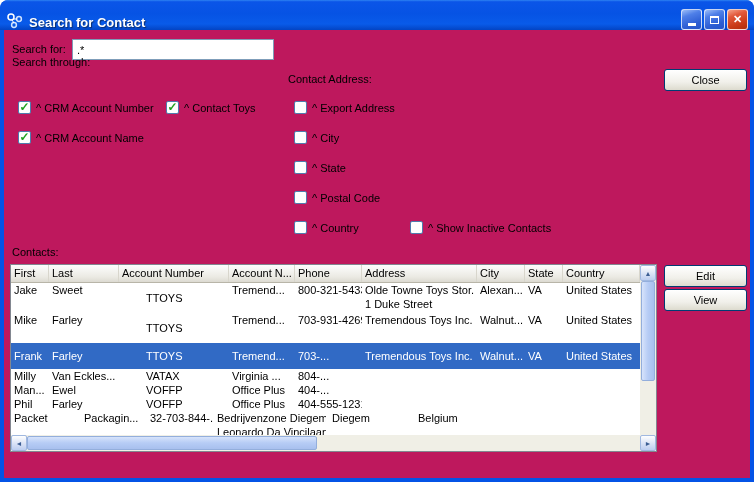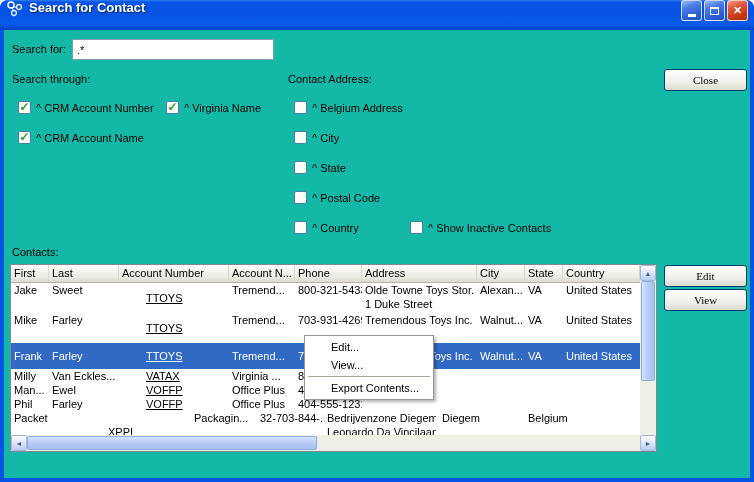--- a/index.html
+++ b/index.html
@@ -5,66 +5,66 @@
   * { box-sizing: border-box; margin: 0; padding: 0; }
   html,body { width:754px; height:482px; }
   body { font-family:"Liberation Sans", sans-serif; background:#fff; }
 
   .window { position:relative; width:754px; height:482px; background:#0453E6;
             border-radius:8px 8px 0 0; overflow:hidden; }
 
   
   .titlebar { position:absolute; left:0; top:0; right:0; height:30px;
     background:linear-gradient(180deg,#2E83F2 0%,#0B55E8 6%,#0653E4 45%,#095BE9 80%,#0344C4 100%);
-    border-radius:7px 7px 0 0; display:flex; align-items:flex-start; padding:0 6px; }
+    border-radius:7px 7px 0 0; display:flex; align-items:flex-end; padding:0 6px; }
   .app-icon { width:18px; height:18px; margin-right:5px; flex:none; }
   .title-text { color:#fff; font-weight:bold; font-size:13px; text-shadow:1px 1px 1px #0A2D6E; flex:1;
     white-space:nowrap; overflow:hidden; }
   .winbtns { display:flex; gap:2px; }
   .winbtn { width:21px; height:21px; border-radius:3px; border:1px solid rgba(255,255,255,.75);
     display:flex; align-items:center; justify-content:center; color:#fff; font-size:11px; font-weight:bold; }
   .winbtn.blue { background:linear-gradient(160deg,#9DBEF7 0%,#4E7FE8 30%,#2D5ED4 70%,#2453C8 100%); }
   .winbtn.red  { background:linear-gradient(160deg,#F5A38B 0%,#E2593B 30%,#C93A17 70%,#B02E0C 100%); }
   .glyph-min { width:8px; height:3px; background:#fff; margin-top:10px; }
   .glyph-max { width:9px; height:8px; border:1px solid #fff; border-top:2px solid #fff; }
 
   
   .dialog-body { position:absolute; left:4px; top:30px; right:4px; bottom:4px;
-    background:#14b8a6; overflow:hidden; font-size:11px; color:#000; }
+    background:#be185d; overflow:hidden; font-size:11px; color:#000; }
   .lbl { position:absolute; font-size:11px; white-space:nowrap; }
 
   .search-input { position:absolute; left:68px; top:9px; width:202px; height:21px;
     border:1px solid #7F9DB9; background:#fff; font-family:"Liberation Sans",sans-serif;
     font-size:11px; padding:2px 4px; }
 
   
   .checkbox { position:absolute; display:flex; align-items:center; gap:5px; height:15px; cursor:default; }
   .cb { width:13px; height:13px; flex:none; background:#fff; border:1px solid #4E7CAE; border-radius:2px;
         display:flex; align-items:center; justify-content:center; }
   .mark { display:none; color:#21A121; font-weight:bold; font-size:12px; line-height:1; margin-top:-2px; }
   .checkbox.checked .mark { display:block; }
   .cb-label { white-space:nowrap; }
 
   
   .xp-button { position:absolute; width:83px; height:22px; border:1px solid #003C74; border-radius:3px;
-    background:linear-gradient(#FFFFFF,#F1F0EA 60%,#DDDBCE); font-family:Liberation Serif, serif;
+    background:linear-gradient(#FFFFFF,#F1F0EA 60%,#DDDBCE); font-family:Liberation Sans, sans-serif;
     font-size:11px; color:#000; display:flex; align-items:center; justify-content:center; }
 
   
   .table { position:absolute; left:6px; top:234px; width:647px; height:188px;
     background:#fff; border:1px solid #828790; }
   .thead { position:absolute; left:0; top:0; width:629px; height:18px; display:flex;
     background:linear-gradient(#FDFDFD,#EBEAE3 70%,#DCDAD1); border-bottom:1px solid #B8B5A8; }
   .th { padding:2px 3px; border-right:1px solid #D8D6CC; white-space:nowrap; overflow:hidden; flex:none; }
   .tbody { position:absolute; left:0; top:18px; width:629px; height:168px; overflow:hidden; }
   .trow { display:flex; overflow:hidden; }
   .trow.selected { background:#316AC5; color:#fff; }
   .trow.selected .td { line-height:26px; }
   .td { padding:0 3px; line-height:14px; white-space:nowrap; overflow:hidden; flex:none; }
-  .td.acct { display:flex; align-items:center; padding-left:27px;text-decoration:underline; }
+  .td.acct { display:flex; align-items:center; padding-left:27px; }
   .td.addr div { white-space:nowrap; overflow:hidden; }
   .c-first{width:38px}.c-last{width:70px}.c-acctnum{width:110px}.c-acctname{width:66px}
   .c-phone{width:67px}.c-addr{width:115px}.c-city{width:48px}.c-state{width:38px}.c-country{width:77px}
 
   
   .vscroll { position:absolute; right:0; top:0; width:16px; height:186px; background:#F0EFE6; }
   .hscroll { position:absolute; left:0; bottom:0; width:645px; height:16px; background:#F0EFE6; }
   .sbtn { position:absolute; width:16px; height:16px;
     background:linear-gradient(#FEFEFE,#D6E0F5 60%,#BCCDF0); border:1px solid #A0B8E0; border-radius:2px;
     display:flex; align-items:center; justify-content:center; font-size:7px; color:#3C5E94; }
@@ -104,46 +104,46 @@
           <span>✕</span>
         </div>
     </div>
   </div>
 
   <div class="dialog-body">
 
     <div class="lbl" style="left:8px;top:13px">Search for:</div>
     <input class="search-input" value=".*" style="">
 
-    <div class="lbl" style="left:8px;top:43px">Search through:</div>
+    <div class="lbl" style="left:8px;top:26px">Search through:</div>
 
     <div class="checkbox checked" style="left:14px;top:70px">
       <span class="cb">
           <span class="mark">✓</span>
         </span>
       <span class="cb-label">^ CRM Account Number</span>
     </div>
     <div class="checkbox checked" style="left:162px;top:70px">
       <span class="cb">
           <span class="mark">✓</span>
         </span>
-      <span class="cb-label">^ Virginia Name</span>
+      <span class="cb-label">^ Contact Toys</span>
     </div>
     <div class="checkbox checked" style="left:14px;top:100px">
       <span class="cb">
           <span class="mark">✓</span>
         </span>
       <span class="cb-label">^ CRM Account Name</span>
     </div>
 
     <div class="lbl" style="left:284px;top:43px">Contact Address:</div>
 
     <div class="checkbox" style="left:290px;top:70px">
       <span class="cb"></span>
-      <span class="cb-label">^ Belgium Address</span>
+      <span class="cb-label">^ Export Address</span>
     </div>
     <div class="checkbox" style="left:290px;top:100px">
       <span class="cb"></span>
       <span class="cb-label">^ City</span>
     </div>
     <div class="checkbox" style="left:290px;top:130px">
       <span class="cb"></span>
       <span class="cb-label">^ State</span>
     </div>
     <div class="checkbox" style="left:290px;top:160px">
@@ -258,21 +258,20 @@
           <div class="td c-addr addr">
             <div></div>
           </div>
           <div class="td c-city"></div>
           <div class="td c-state"></div>
           <div class="td c-country"></div>
         </div>
 
         <div class="trow" style="height:42px">
           <div class="td c-last">Packet</div>
-          <div class="td c-acctnum acct">XPPI</div>
           <div class="td c-acctname">Packagin...</div>
           <div class="td c-phone">32-703-844-...</div>
           <div class="td c-addr addr">
             <div>Bedrijvenzone Diegem...</div>
             <div>Leonardo Da Vincilaan...</div>
             <div>Building 3</div>
           </div>
           <div class="td c-city">Diegem</div>
           <div class="td c-state"></div>
           <div class="td c-country">Belgium</div>
@@ -297,21 +296,15 @@
         <div class="hthumb"></div>
         <div class="sbtn" style="right:0;top:0">
             <span>►</span>
           </div>
       </div>
     </div>
 
     <div class="xp-button" style="left:660px;top:259px">View</div>
     <div class="xp-button" style="left:660px;top:235px">Edit</div>
 
-    <div class="menu">
-      <div class="menu-item">Edit...</div>
-      <div class="menu-item">View...</div>
-      <div class="menu-sep"></div>
-      <div class="menu-item">Export Contents...</div>
-    </div>
 
   </div>
 </div>
 
 </body></html>

